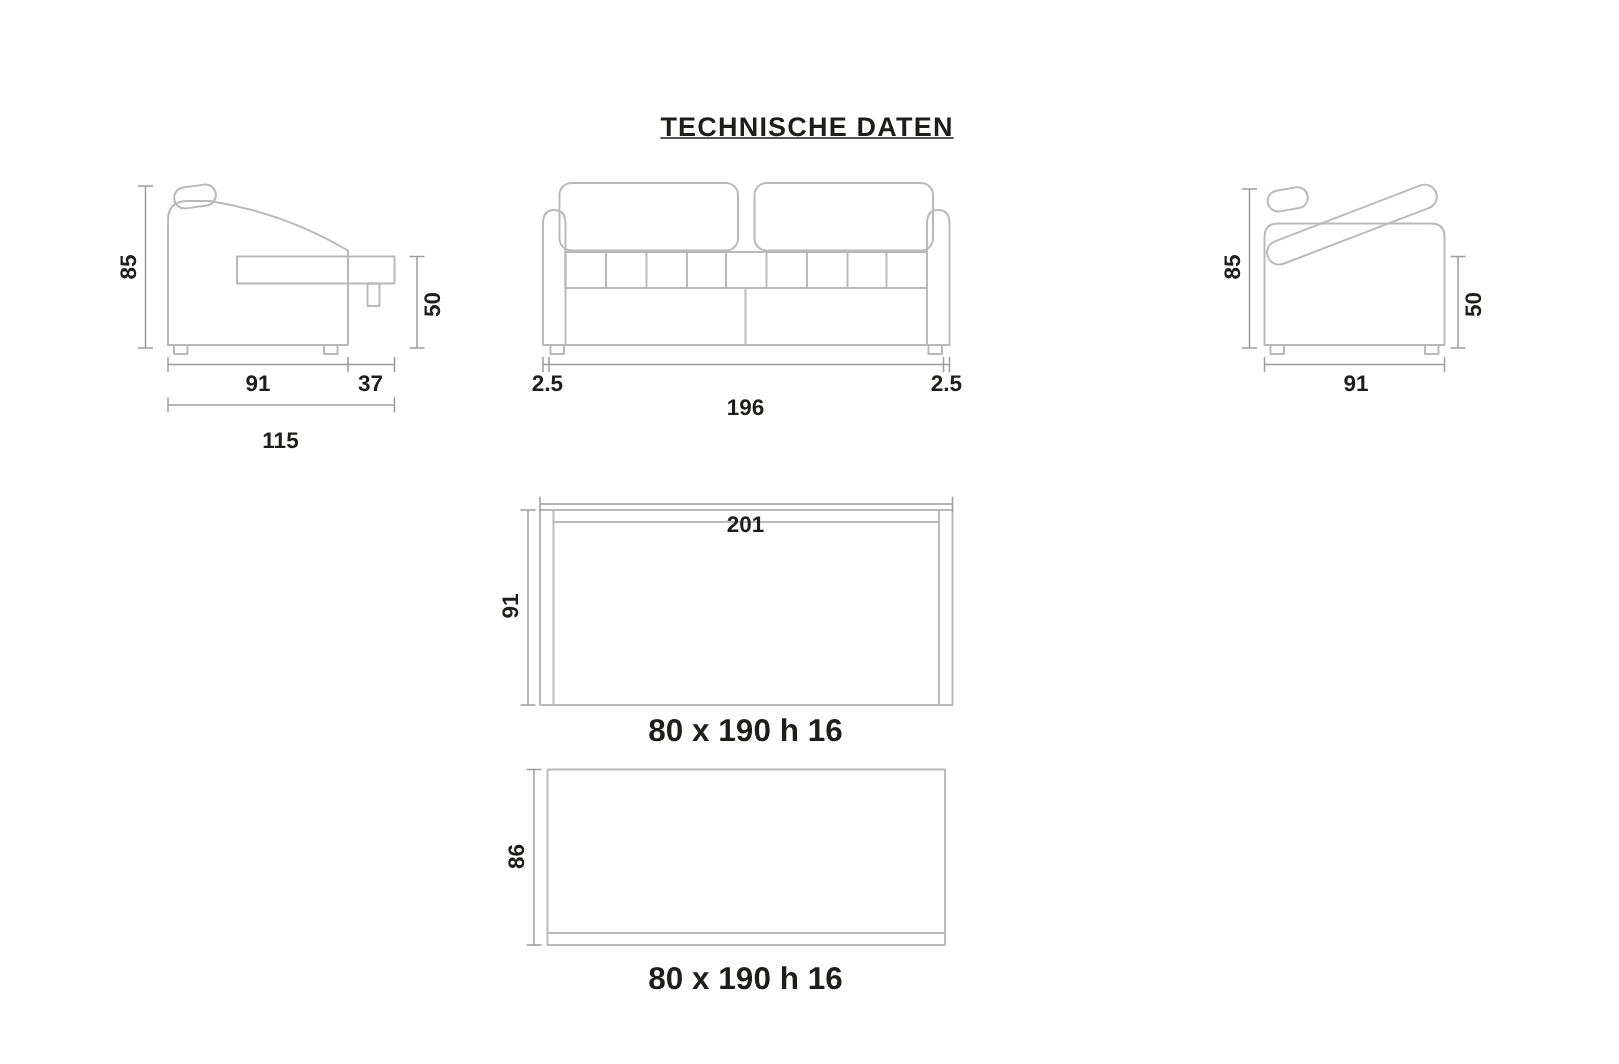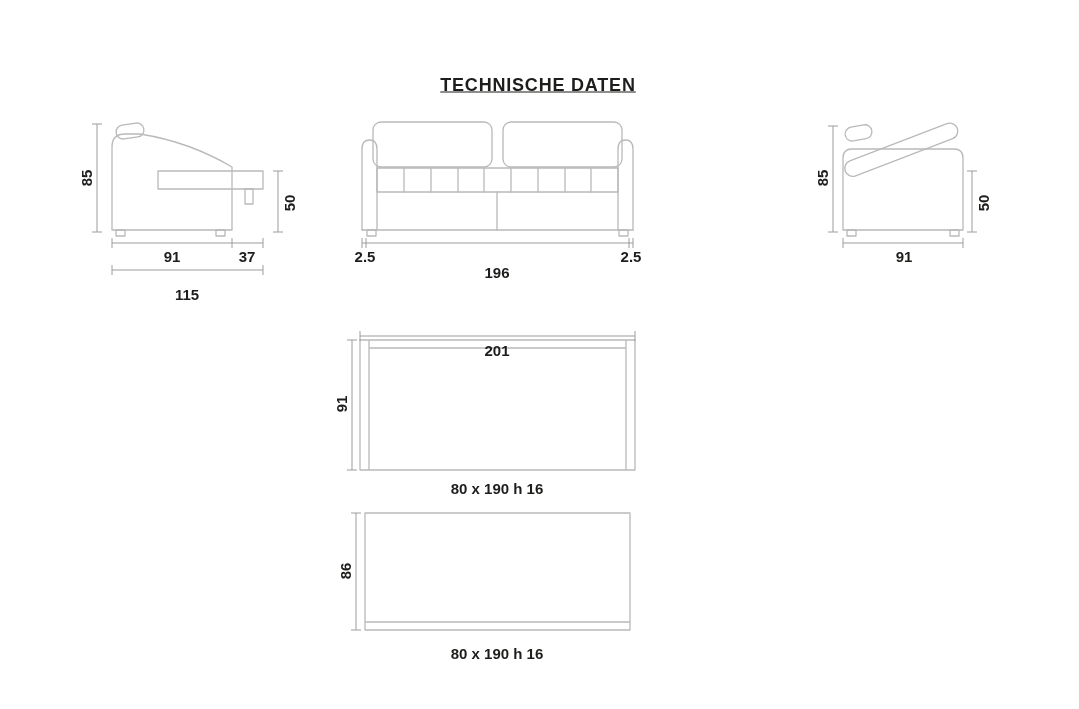--- a/index.html
+++ b/index.html
@@ -8,21 +8,21 @@
     position:relative; width:1079px; height:709px; background:#ffffff;
     font-family:"Liberation Sans","DejaVu Sans",sans-serif; color:#1d1d1b; overflow:hidden;
   }
   .art { position:absolute; left:0; top:0; }
   .label {
     position:absolute; transform:translate(-50%,-50%);
     font-weight:700; font-size:15px; color:#1d1d1b; white-space:nowrap;
   }
   .label.v { transform:translate(-50%,-50%) rotate(-90deg); }
   .label.title { font-size:18px; letter-spacing:0.8px;text-decoration:underline; }
-  .label.caption { font-size:15px; }
+  .label.caption { font-size:21px; }
 </style>
 </head>
 <body>
 
 <div class="page">
 
   <svg class="art" width="1079" height="709" viewBox="0 0 1079 709">
 
     <g stroke="#b9b9b9" fill="none" stroke-width="1.3" stroke-linejoin="round" stroke-linecap="round">
       <rect x="116" y="124" width="28" height="14" rx="7" transform="rotate(-8 130 131)"></rect>

